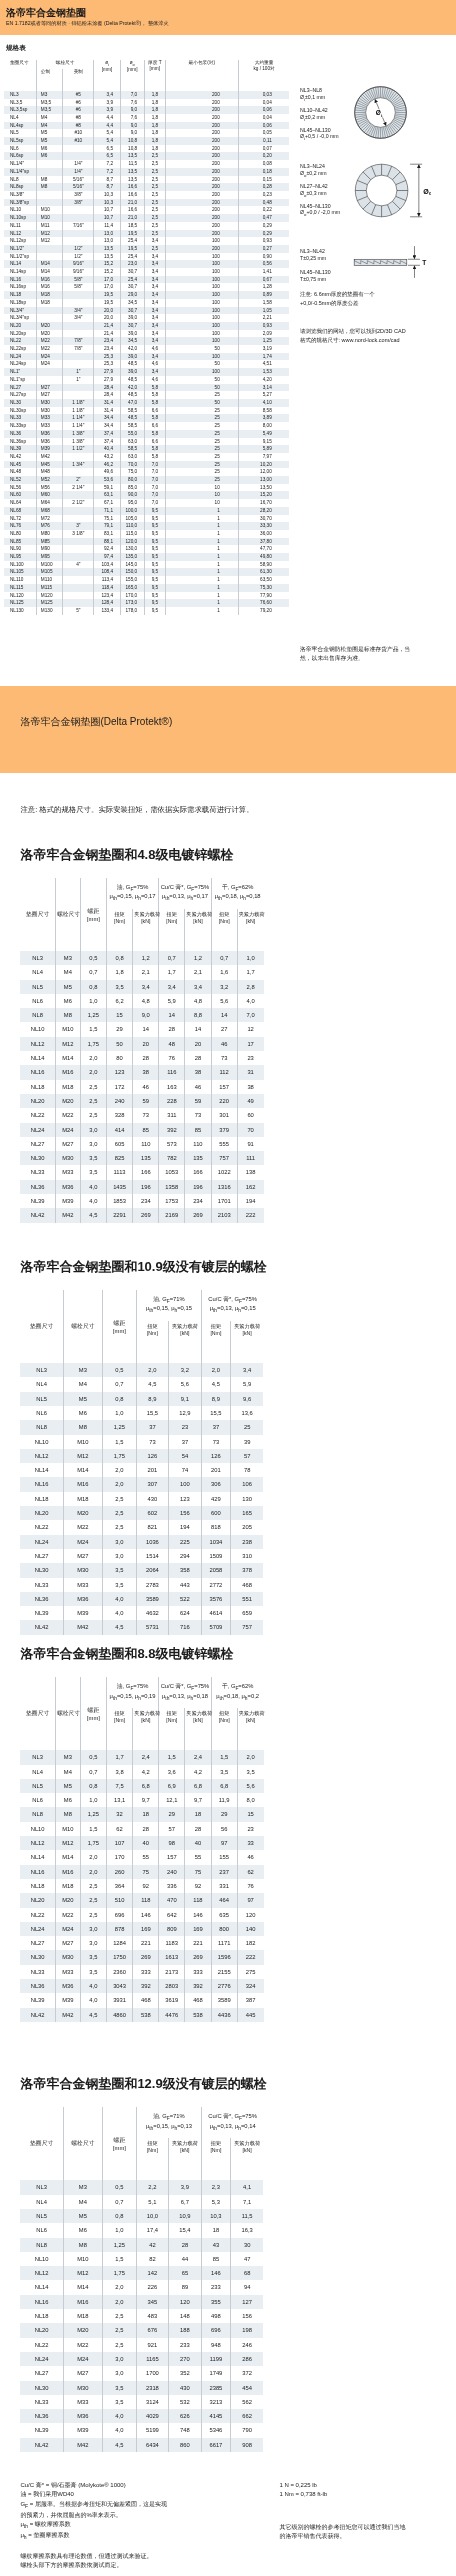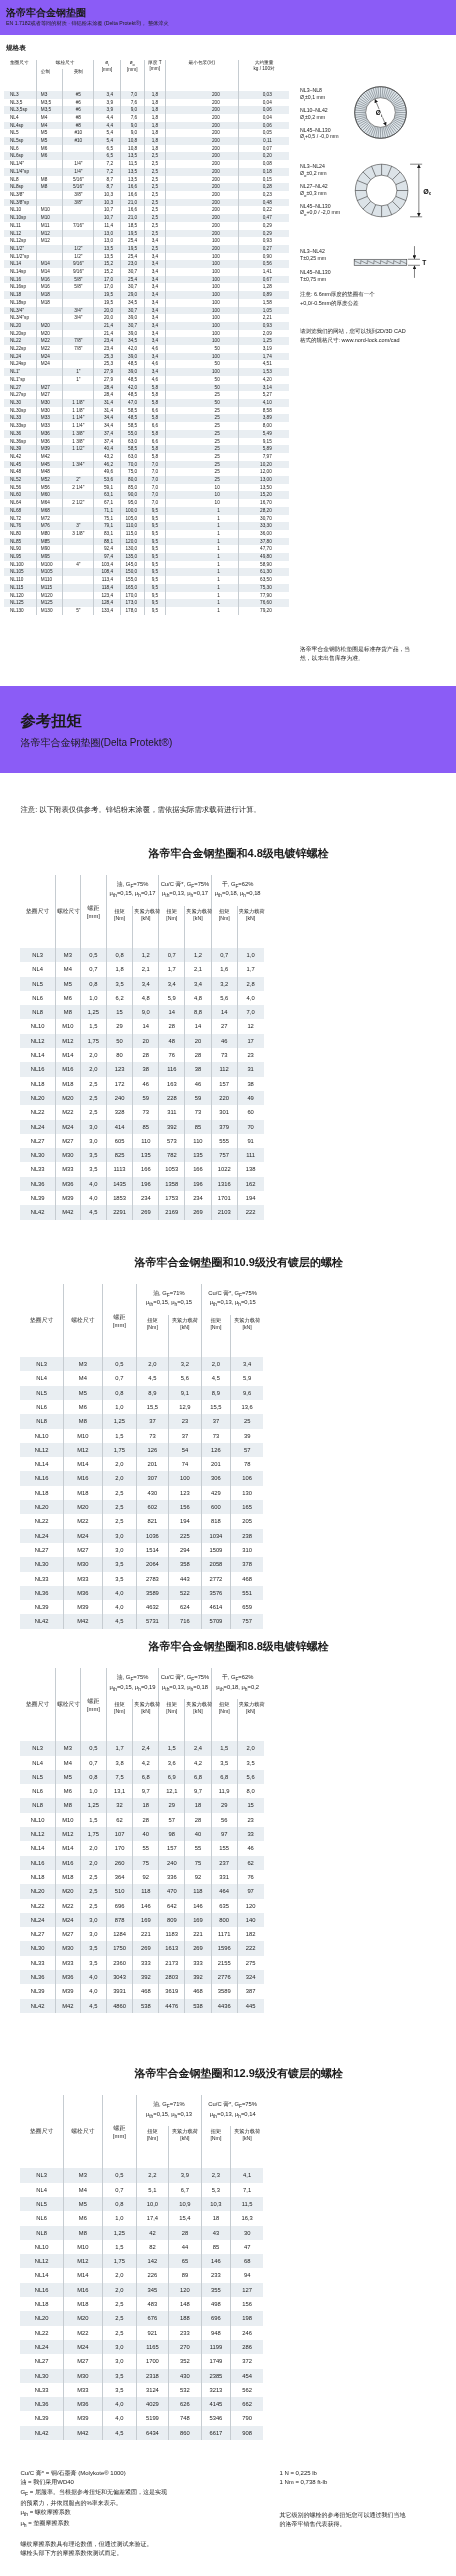--- a/index.html
+++ b/index.html
@@ -1,17 +1,17 @@
 <!DOCTYPE html>
 <html style="font-size:8.8px"><head>
 <meta charset="utf-8">
 <style>
   html,body{margin:0;padding:0;}
   body{width:457px;background:#ffffff;color:#1b1b1b;font-family:"Liberation Sans","DejaVu Sans",sans-serif;}
-  .band{background:#8b5cf6;}
+  .band{background:#fdba74;}
   
   .top-band{height:35px;box-sizing:border-box;padding:6.6px 0 0 6px;}
   .top-band h1{margin:0;font-size:10px;line-height:1.2;font-weight:bold;}
   .top-band p{margin:1.7px 0 0;font-size:5.2px;color:#202020;}
   
   .spec-section{position:relative;height:634px;}
   .spec-section h2{margin:0;padding:8.8px 0 7.2px 6px;font-size:6.6px;font-weight:bold;}
   table{border-collapse:collapse;table-layout:fixed;}
   .spec-table{width:285px;margin-left:4.4px;}
   .spec-table th{font-weight:normal;font-size:4.7px;line-height:1.35;vertical-align:top;padding:0 0 1.1px;text-align:center;white-space:nowrap;}
@@ -39,21 +39,21 @@
   .anno-note{position:absolute;left:0;margin:0;font-size:5.5px;line-height:1.55;width:157px;}
   .hatch line{stroke:#454e56;stroke-width:0.8;}
   .cam line{stroke:#2b2b2b;stroke-width:1;}
   .dim{stroke:#1b1b1b;stroke-width:1;}
   
   .torque-band{height:87px;box-sizing:border-box;padding:25px 0 0 20.4px;margin-top:16.5px;}
   .torque-band h1{margin:0;font-size:15.4px;font-weight:bold;}
   .torque-band p{margin:4.4px 0 0;font-size:10px;}
   .intro-note{margin:32px 0 0 20.4px;font-size:7.4px;}
   
-  .tq-title{font-size:11px;font-weight:bold;margin:0 0 14.3px 20.4px;text-align:center;}
+  .tq-title{font-size:13px;font-weight:bold;margin:0 0 14.3px 20.4px;}
   .mt1{margin-top:31px;} .mt2{margin-top:35px;} .mt3{margin-top:10px;} .mt4{margin-top:53px;}
   .torque-table{width:242px;margin-left:20.4px;}
   .torque-table th{font-weight:normal;white-space:nowrap;}
   .torque-table th,.torque-table td{border-left:0.6px solid #c6ccd1;}
   .torque-table thead tr:first-child th:first-child,
   .torque-table tbody td:first-child{border-left:none;}
   .torque-table th.lbl{font-size:5.8px;vertical-align:middle;}
   .torque-table th.grp{font-size:5.8px;line-height:1.35;vertical-align:middle;height:29px;}
   .torque-table thead tr:last-child th{font-size:5.2px;line-height:1.3;vertical-align:top;padding-top:2.2px;height:39px;}
   .torque-table tbody td{font-size:5.8px;height:14.3px;line-height:14.3px;padding:0;text-align:center;white-space:nowrap;}
@@ -924,25 +924,24 @@
       </svg>
     </div>
 
     <p class="anno-note" style="top:203px">注意: 6.6mm厚度的垫圈有一个<br>+0,0/-0.5mm的厚度公差</p>
     <p class="anno-note" style="top:240px">请浏览我们的网站，您可以找到2D/3D CAD<br>格式的规格尺寸: www.nord-lock.com/cad</p>
     <p class="anno-note" style="top:558px;font-size:5.8px">洛帝牢合金钢防松垫圈是标准存货产品，当<br>然，以未出售库存为准。</p>
   </div>
 </section>
 
 <section class="band torque-band">
-  <h1>参考扭矩</h1>
   <p>洛帝牢合金钢垫圈(Delta Protekt®)</p>
 </section>
 
-<p class="intro-note">注意: 以下附表仅供参考。锌铝粉末涂覆，需依据实际需求载荷进行计算。</p>
+<p class="intro-note">注意: 格式的规格尺寸。实际安装扭矩，需依据实际需求载荷进行计算。</p>
 
 <h3 class="tq-title mt1">洛帝牢合金钢垫圈和4.8级电镀锌螺栓</h3>
 <table class="torque-table">
   <colgroup>
       <col style="width:35px">
       <col style="width:25px">
       <col style="width:26px">
       <col style="width:26.4px">
       <col style="width:26px">
       <col style="width:26px">

